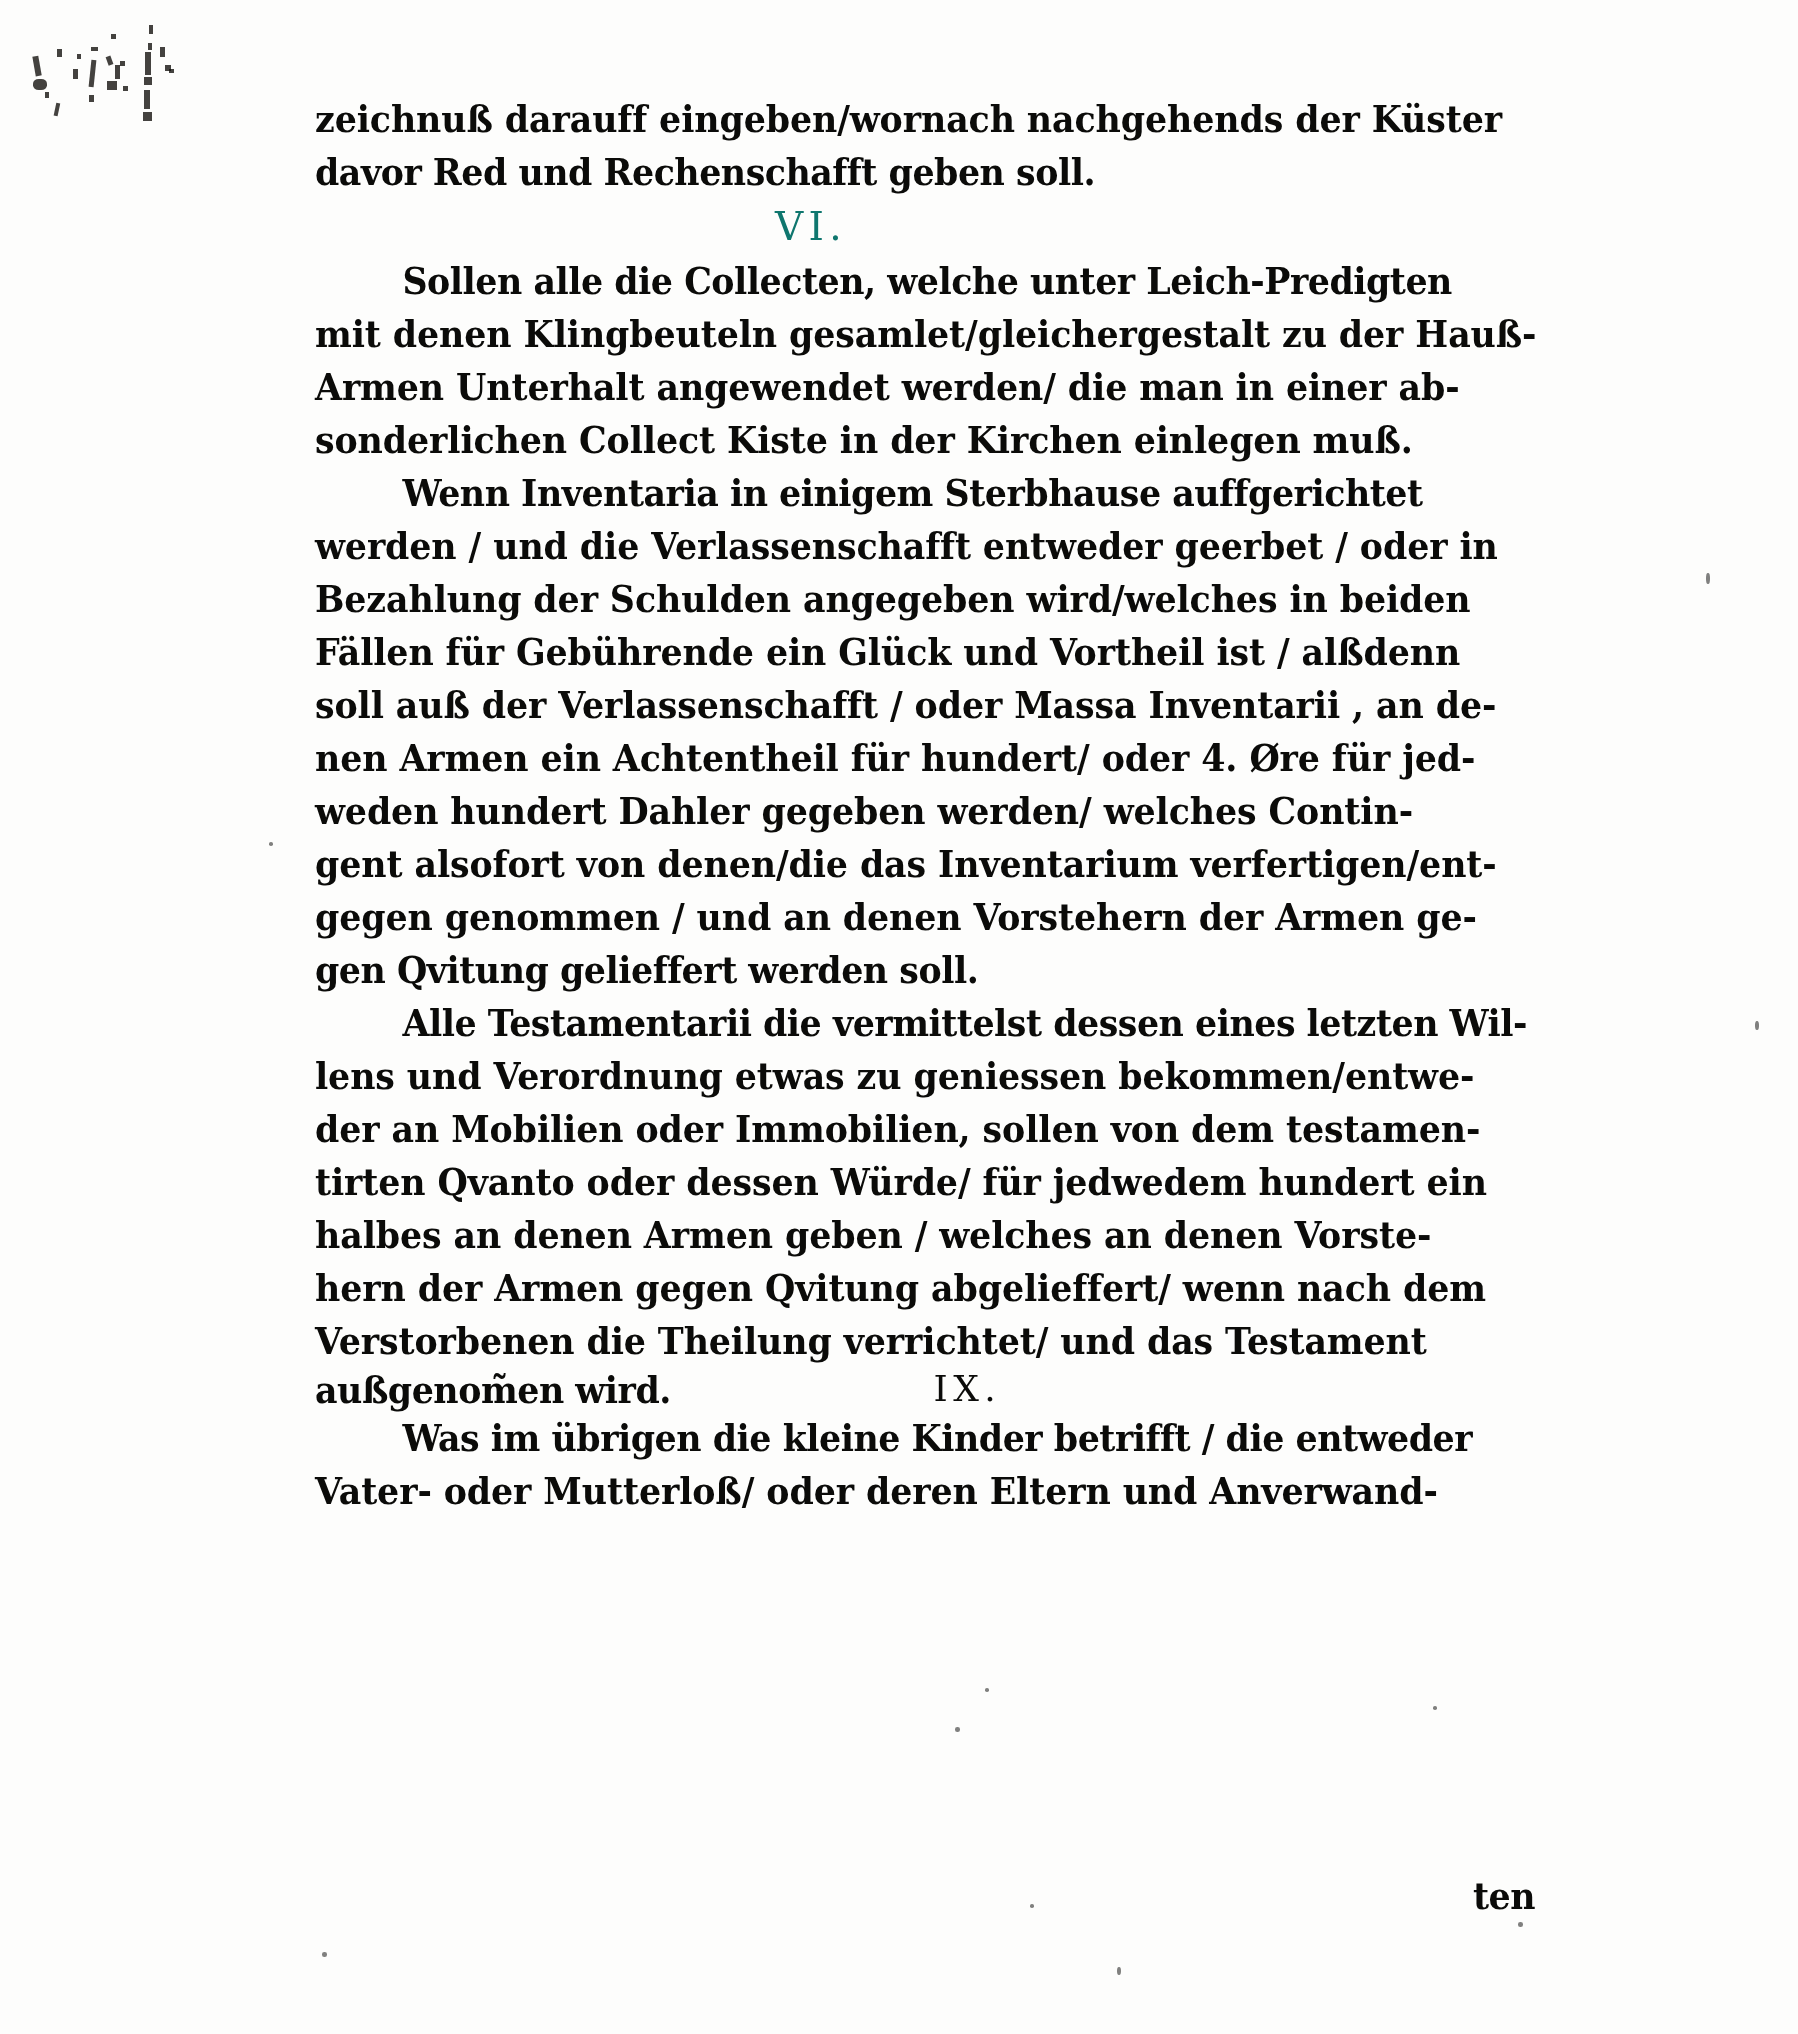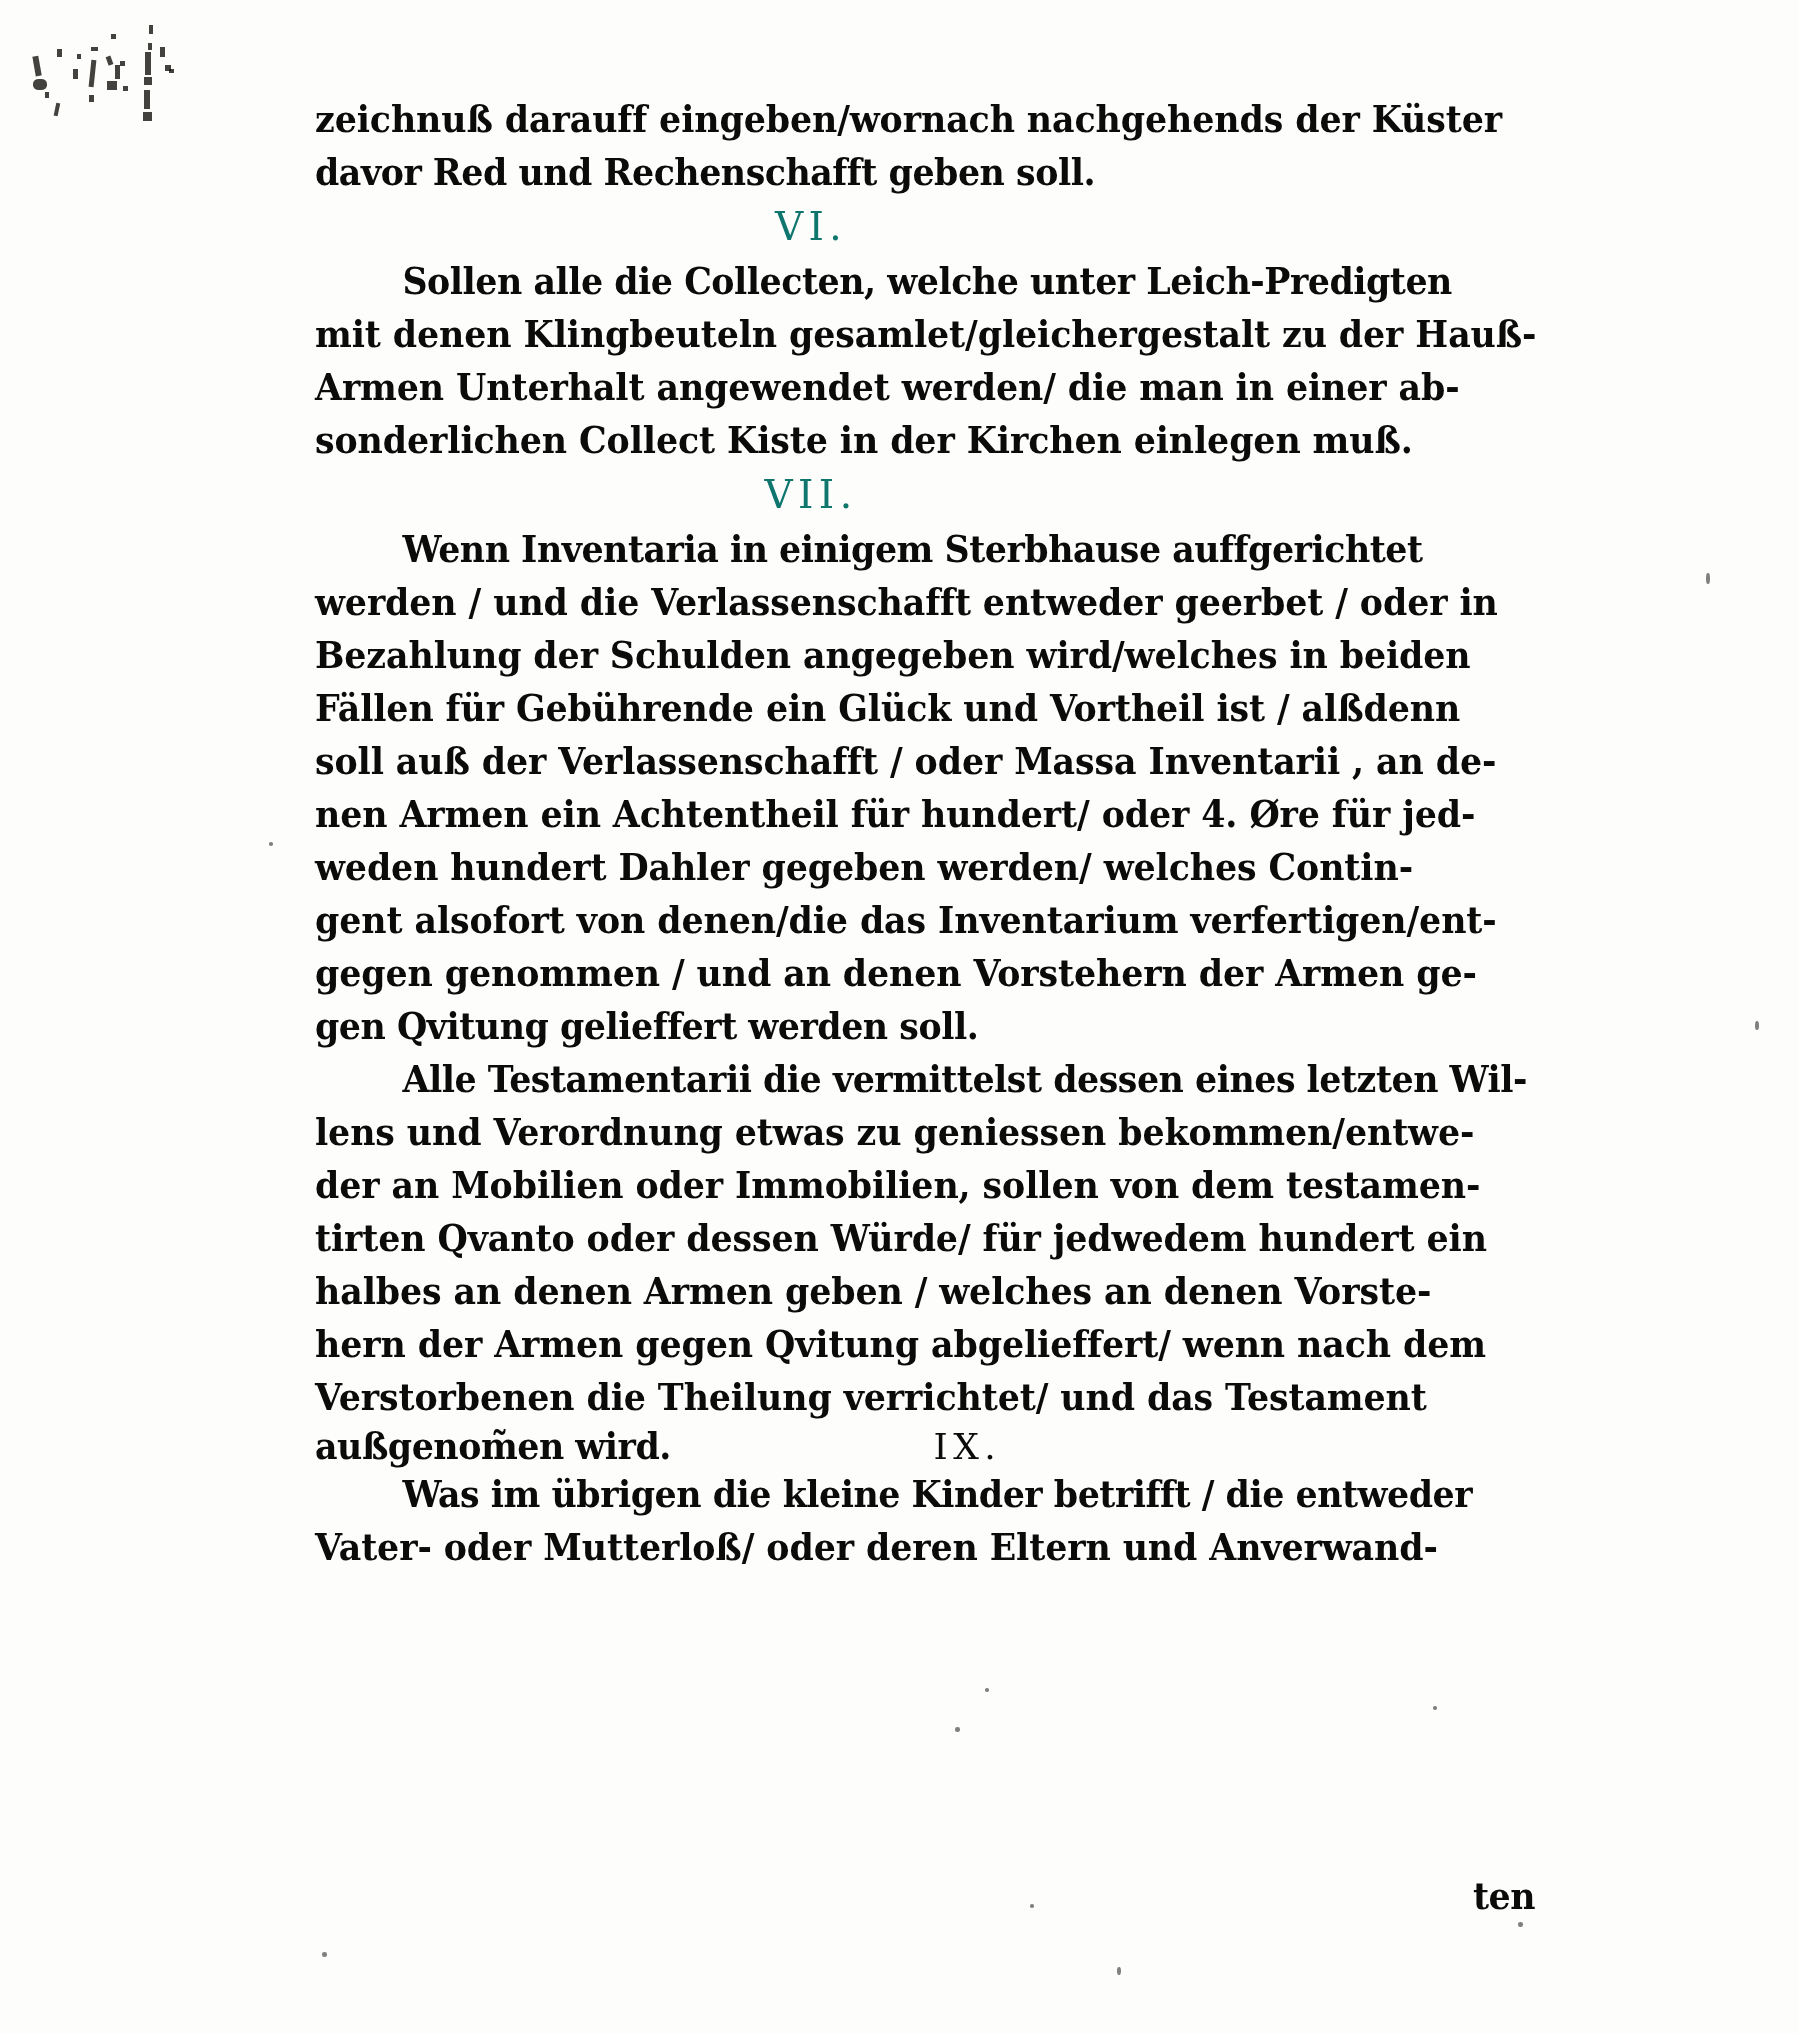--- a/index.html
+++ b/index.html
@@ -86,21 +86,21 @@
     letter-spacing: 5.4px;
     color: #0f766e;
     text-align: center;
     padding-right: 269px;
   }
   .heading.wide-center { padding-right: 260px; }
 
   
   .inline-heading-row {
     display: flex;
-    align-items: center;
+    align-items: flex-start;
   }
   .inline-heading-row .frak-part {
     font-family: "DejaVu Serif", serif;
     font-weight: 700;
     font-size: 37px;
     letter-spacing: -0.5px;
     color: #0b0b09;
     transform: scaleX(0.94);
     transform-origin: left center;
     white-space: pre;
@@ -165,21 +165,20 @@
 
     <div class="line wide">zeichnuß darauff eingeben/wornach nachgehends der Küster</div>
     <div class="line">davor Red und Rechenschafft geben soll.</div>
 
     <div class="heading">VI.</div>
     <div class="line indent">Sollen alle die Collecten, welche unter Leich-Predigten</div>
     <div class="line wide">mit denen Klingbeuteln gesamlet/gleichergestalt zu der Hauß-</div>
     <div class="line wide">Armen Unterhalt angewendet werden/ die man in einer ab-</div>
     <div class="line wide">sonderlichen Collect Kiste in der Kirchen einlegen muß.</div>
 
-    <div class="heading">VII.</div>
     <div class="line indent">Wenn Inventaria in einigem Sterbhause auffgerichtet</div>
     <div class="line wide">werden / und die Verlassenschafft entweder geerbet / oder in</div>
     <div class="line wide">Bezahlung der Schulden angegeben wird/welches in beiden</div>
     <div class="line wide">Fällen für Gebührende ein Glück und Vortheil ist / alßdenn</div>
     <div class="line wide">soll auß der Verlassenschafft / oder Massa Inventarii , an de-</div>
     <div class="line wide">nen Armen ein Achtentheil für hundert/ oder 4. Øre für jed-</div>
     <div class="line wide">weden hundert Dahler gegeben werden/ welches Contin-</div>
     <div class="line wide">gent alsofort von denen/die das Inventarium verfertigen/ent-</div>
     <div class="line wide">gegen genommen / und an denen Vorstehern der Armen ge-</div>
     <div class="line">gen Qvitung gelieffert werden soll.</div>

